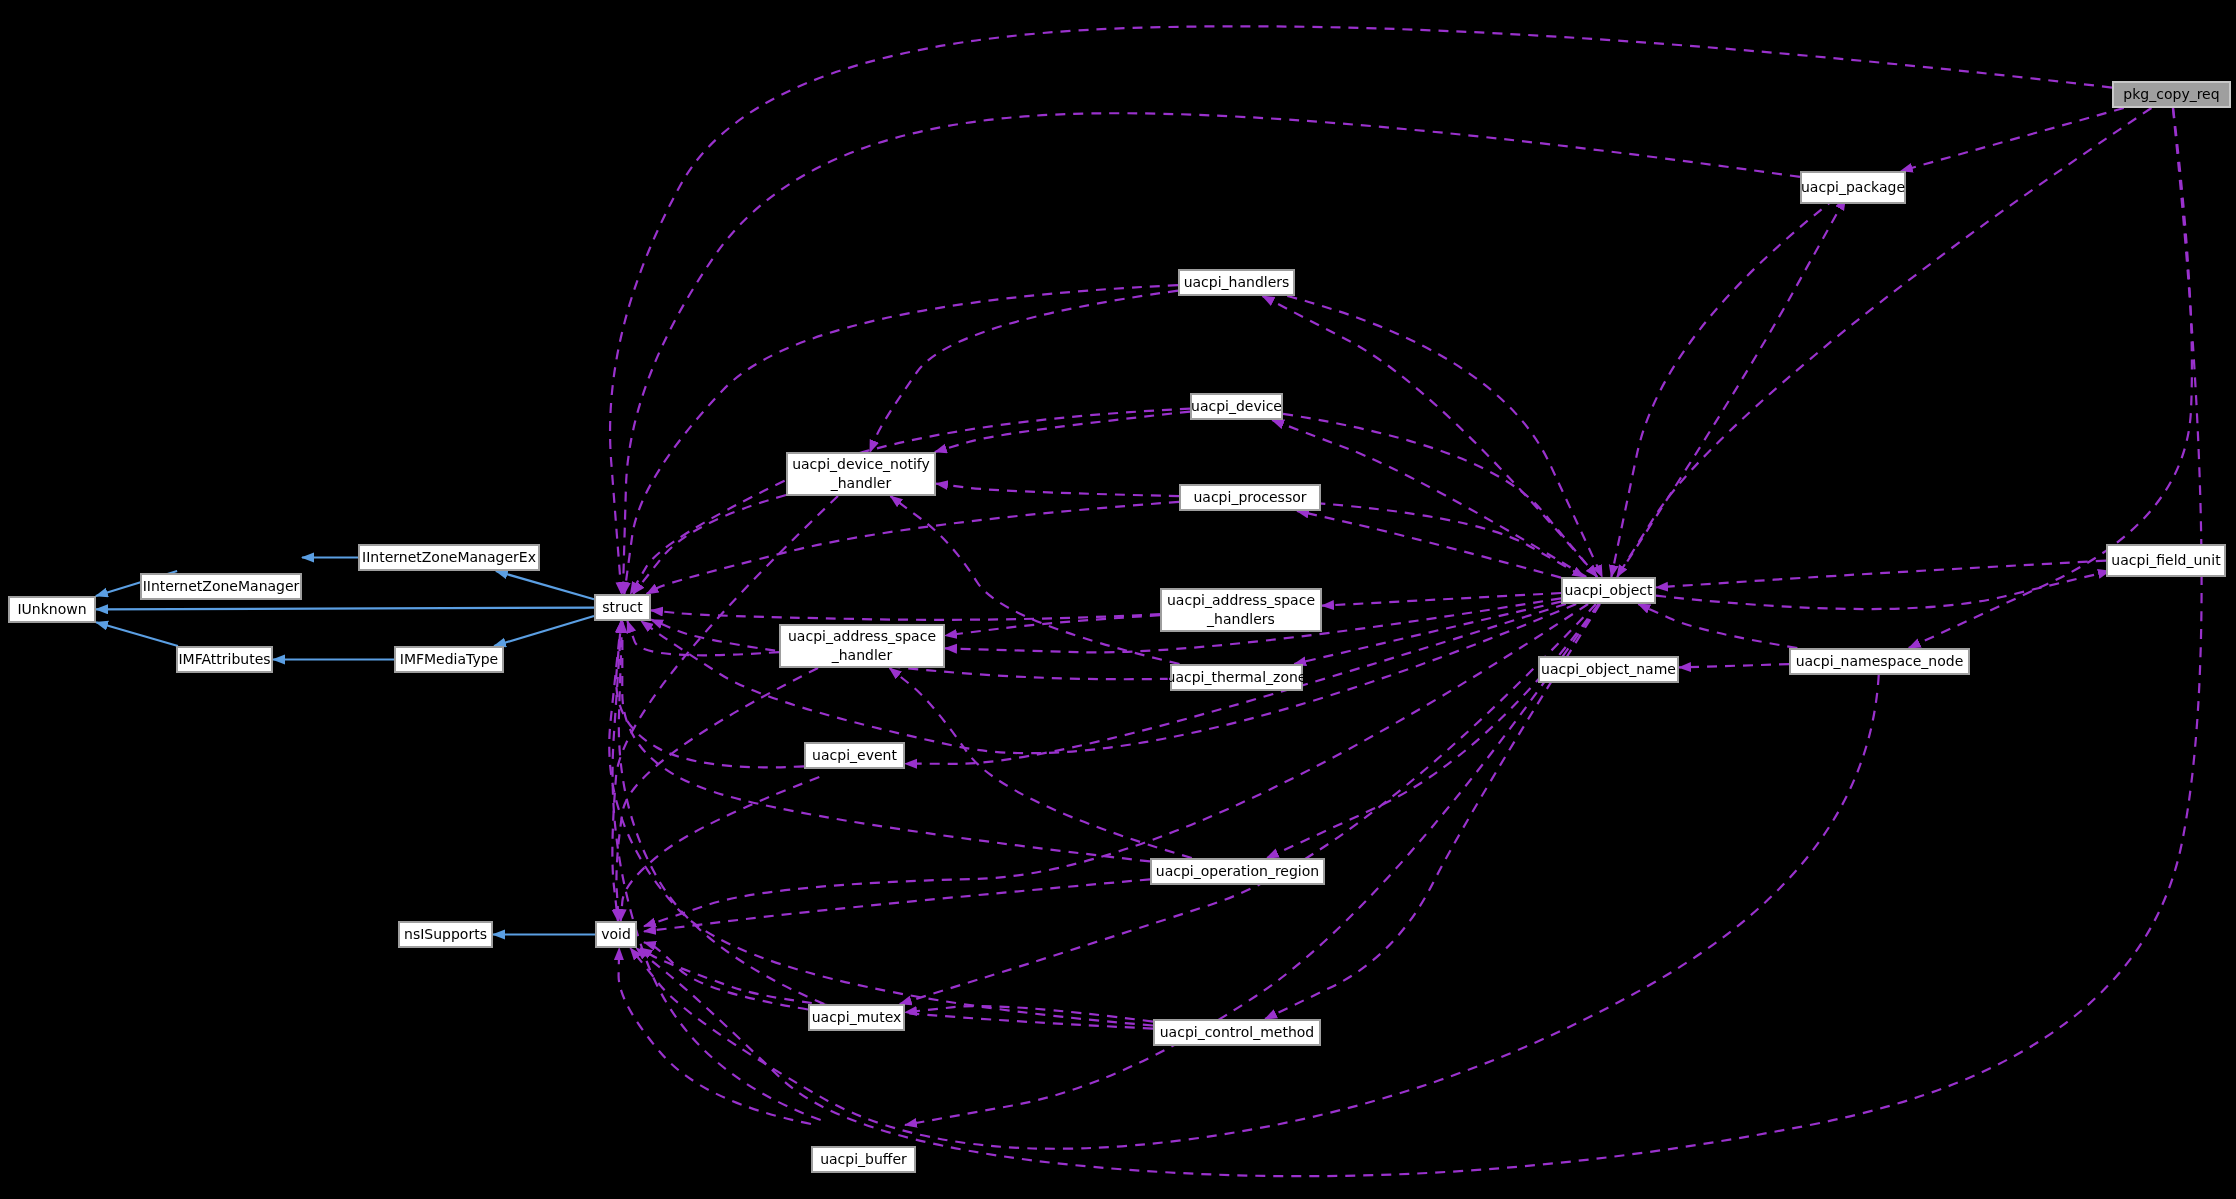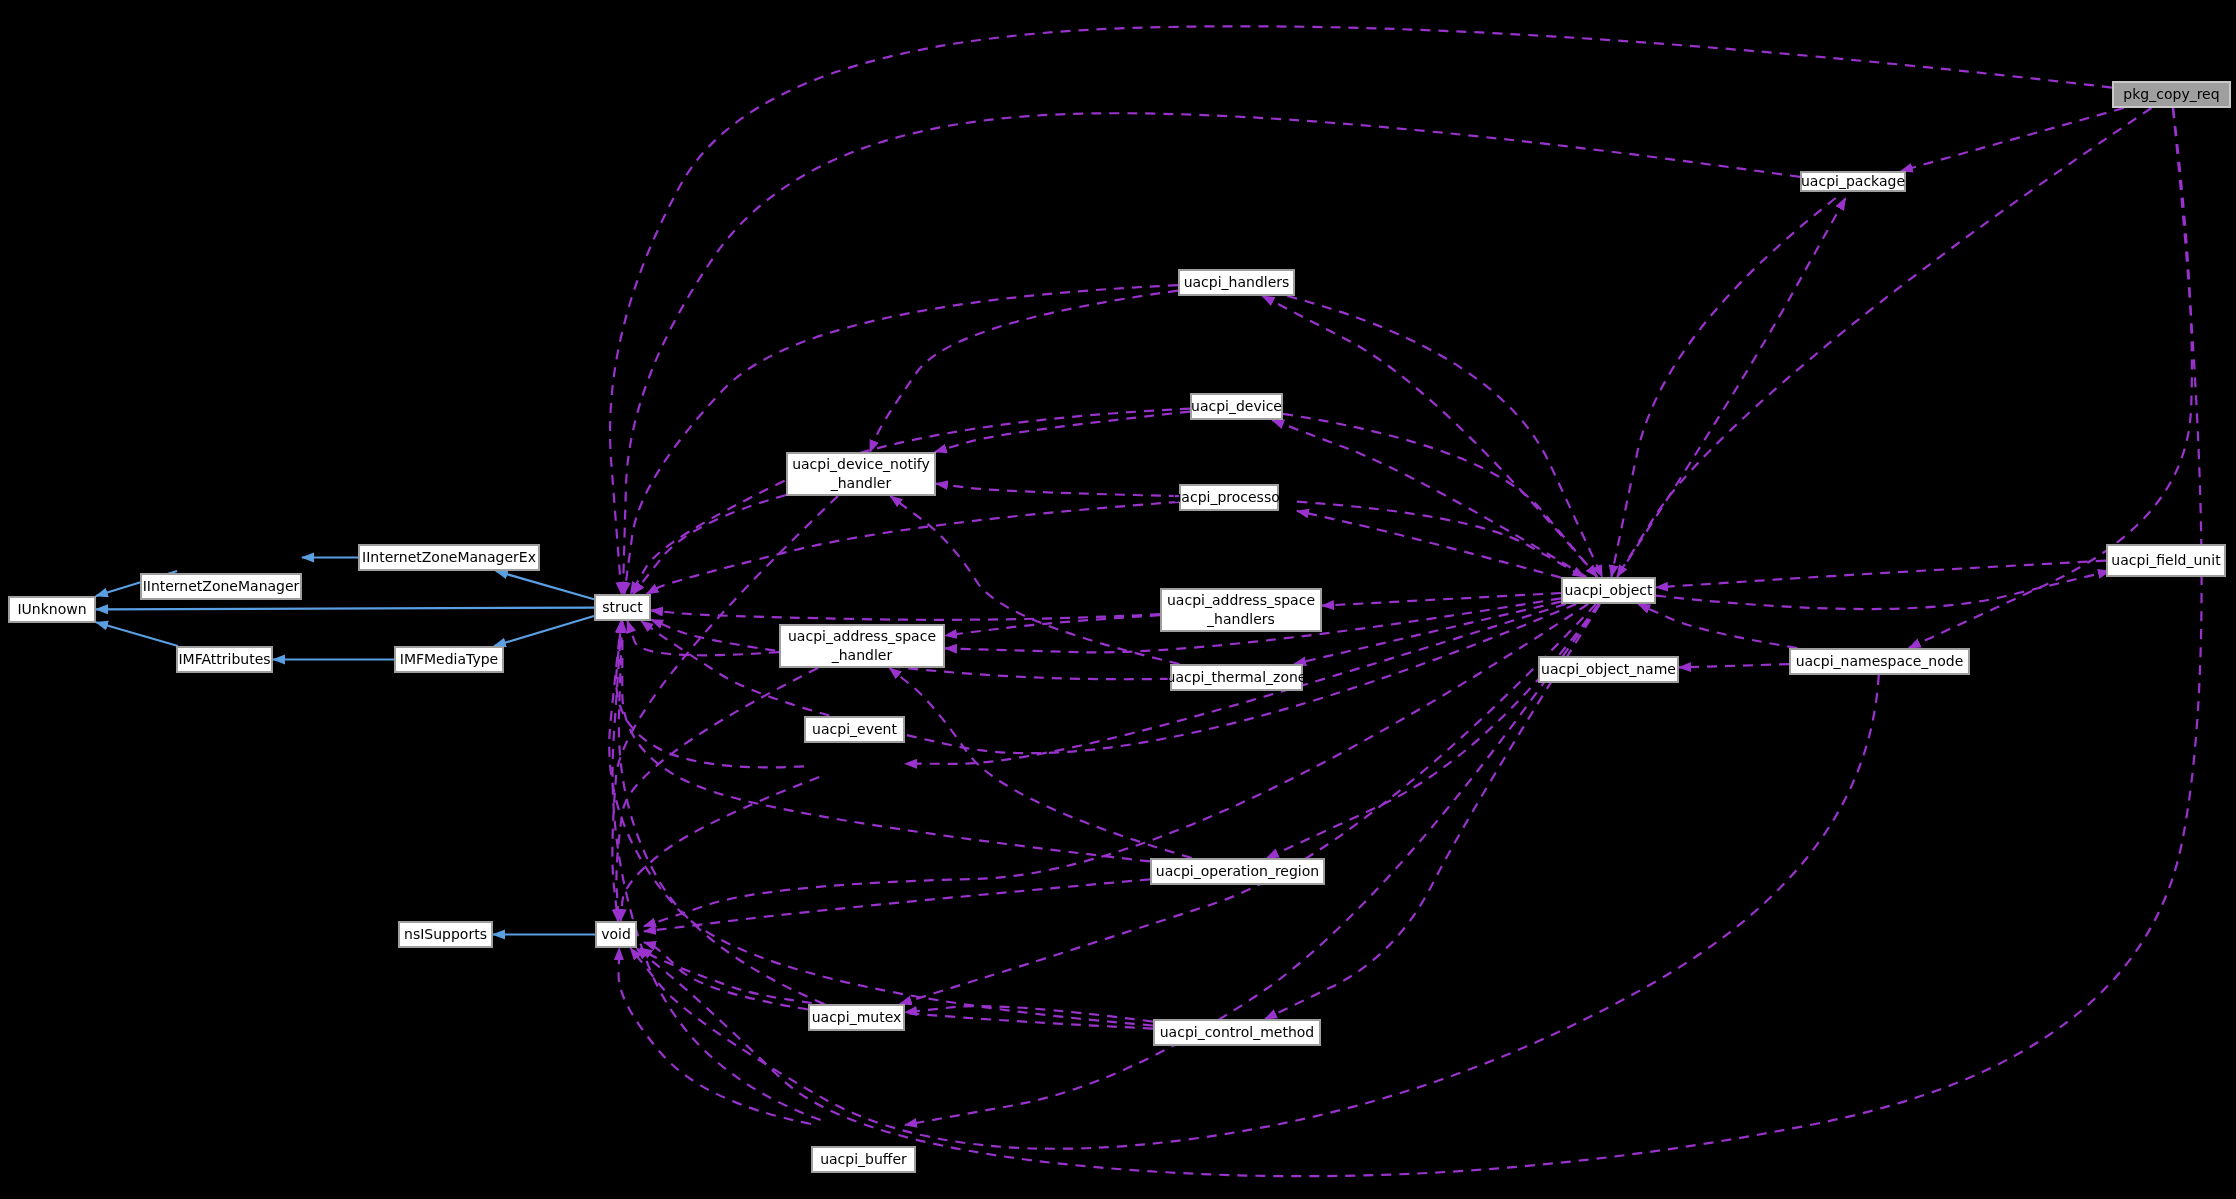--- a/index.html
+++ b/index.html
@@ -101,27 +101,27 @@
       <div class="node" style="left: 398px; top: 921px; width: 95px; height: 27px;"><span>nsISupports</span></div>
       <div class="node" style="left: 595px; top: 921px; width: 42px; height: 27px;"><span>void</span></div>
       <div class="node" style="left: 786px; top: 452px; width: 150px; height: 44px;"><span>uacpi_device_notify
 _handler</span></div>
       <div class="node" style="left: 779px; top: 624px; width: 166px; height: 44px;"><span>uacpi_address_space
 _handler</span></div>
       <div class="node" style="left: 1160px; top: 588px; width: 162px; height: 44px;"><span>uacpi_address_space
 _handlers</span></div>
       <div class="node" style="left: 1178px; top: 269px; width: 117px; height: 27px;"><span>uacpi_handlers</span></div>
       <div class="node" style="left: 1190px; top: 393px; width: 93px; height: 27px;"><span>uacpi_device</span></div>
-      <div class="node" style="left: 1179px; top: 484px; width: 100px; height: 27px;"><span>uacpi_processor</span></div>
+      <div class="node" style="left: 1179px; top: 484px; width: 142px; height: 27px;"><span>uacpi_processor</span></div>
       <div class="node" style="left: 1170px; top: 664px; width: 133px; height: 27px;"><span>uacpi_thermal_zone</span></div>
-      <div class="node" style="left: 804px; top: 716px; width: 101px; height: 27px;"><span>uacpi_event</span></div>
+      <div class="node" style="left: 804px; top: 742px; width: 101px; height: 27px;"><span>uacpi_event</span></div>
       <div class="node" style="left: 1150px; top: 858px; width: 175px; height: 27px;"><span>uacpi_operation_region</span></div>
       <div class="node" style="left: 808px; top: 1004px; width: 97px; height: 27px;"><span>uacpi_mutex</span></div>
       <div class="node" style="left: 1153px; top: 1019px; width: 168px; height: 27px;"><span>uacpi_control_method</span></div>
       <div class="node" style="left: 811px; top: 1120px; width: 105px; height: 27px; margin-top: 26px;"><span>uacpi_buffer</span></div>
       <div class="node" style="left: 1561px; top: 577px; width: 95px; height: 27px;"><span>uacpi_object</span></div>
       <div class="node" style="left: 1538px; top: 656px; width: 141px; height: 27px;"><span>uacpi_object_name</span></div>
       <div class="node" style="left: 1789px; top: 648px; width: 181px; height: 27px;"><span>uacpi_namespace_node</span></div>
-      <div class="node" style="left: 1800px; top: 171px; width: 106px; height: 21px;"><span>uacpi_package</span></div>
+      <div class="node" style="left: 1800px; top: 171px; width: 106px; height: 33px;"><span>uacpi_package</span></div>
       <div class="node" style="left: 2106px; top: 544px; width: 120px; height: 33px;"><span>uacpi_field_unit</span></div>
       <div class="node root" style="left: 2112px; top: 81px; width: 119px; height: 27px;"><span>pkg_copy_req</span></div>
     </div>
 </div>
 
 </body></html>

